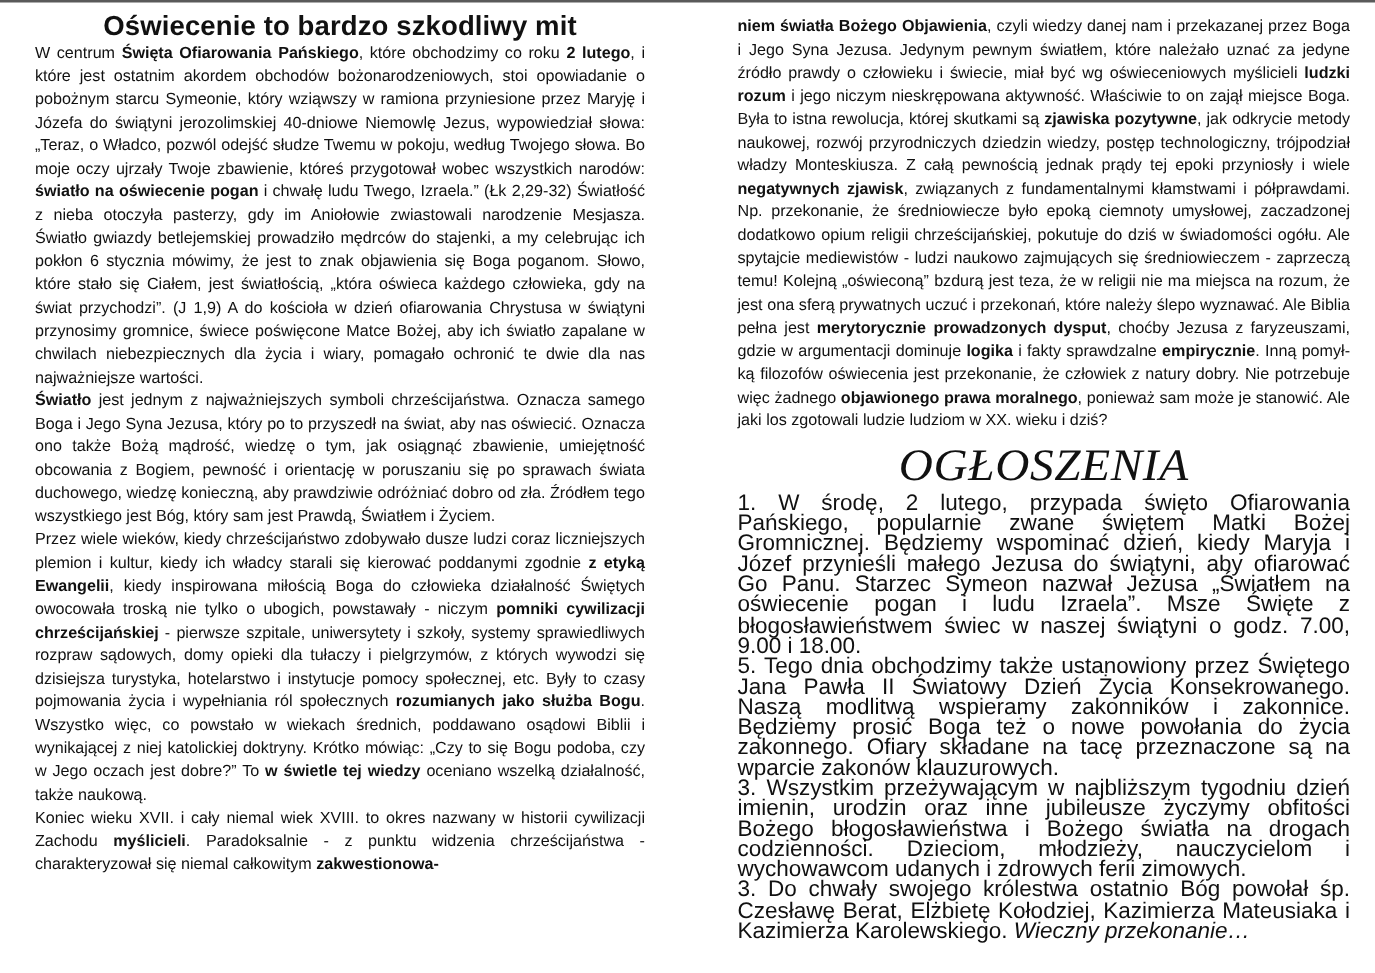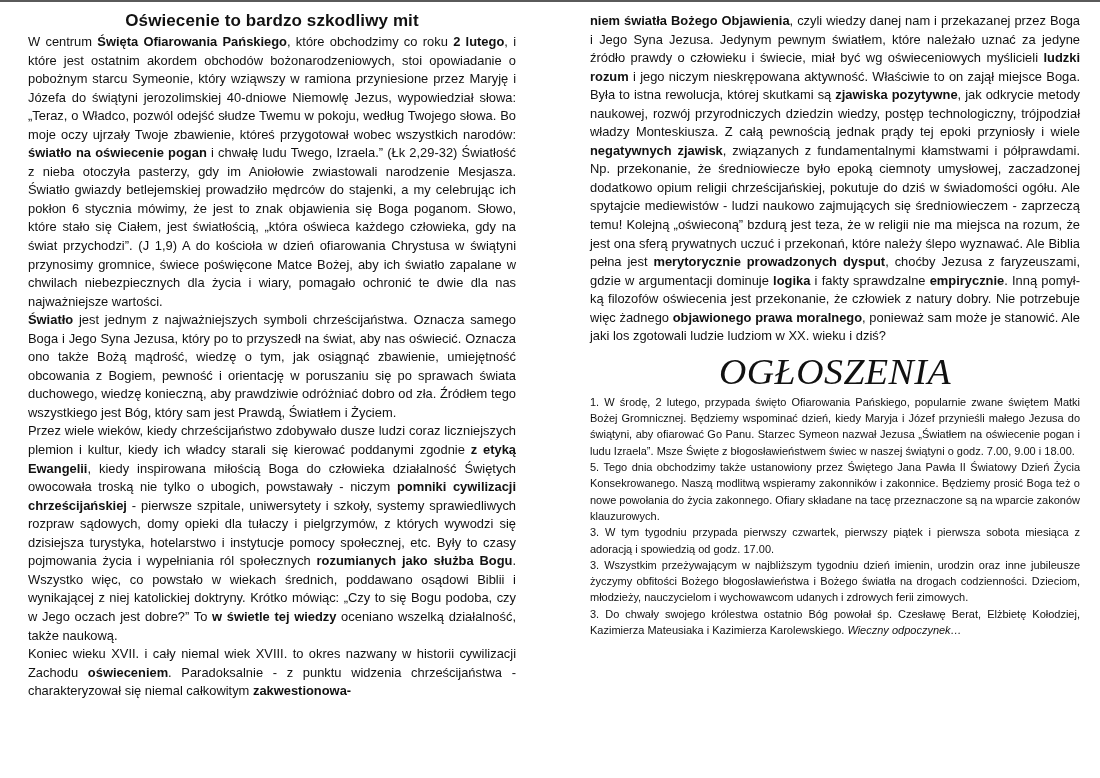--- a/index.html
+++ b/index.html
@@ -5,55 +5,54 @@
   html, body { margin: 0; padding: 0; }
   body {
     width: 1100px; height: 778px; background: #ffffff; overflow: hidden; position: relative;
     font-family: "Liberation Sans", sans-serif; color: #111;
   }
   .topbar { position: absolute; left: 0; top: 0; width: 1100px; height: 2px; background: #5a5a5a; }
   .col { position: absolute; top: 0; }
   .col-left { left: 28px; width: 488px; }
   .col-right { left: 590px; width: 490px; }
   .title {
-    font-family: "Liberation Sans", sans-serif; font-weight: bold; font-size: 17px;
+    font-family: "Liberation Sans", sans-serif; font-weight: bold; font-size: 22px;
     text-align: center; margin: 9px 0 0 0; line-height: 24px; letter-spacing: 0.1px;
   }
   .para { font-size: 12.9px; line-height: 18.55px; text-align: justify; margin: 0; hyphens: manual; }
   .col-left .para:first-of-type { }
   .col-right .para.first { margin-top: 12px; }
   .para b { font-weight: bold; }
   .ann-title {
     font-family: "Liberation Serif", serif; font-style: italic; font-weight: normal;
     font-size: 36px; text-align: center; line-height: 40px; margin: 6px 0 2px 0; letter-spacing: 0.5px;
     transform: scaleX(1.05);
   }
-  .ann { font-size: 11px; line-height: 16.3px; text-align: justify; margin: 0; }
+  .ann { font-size: 18px; line-height: 16.3px; text-align: justify; margin: 0; }
   .ann i { font-style: italic; }
 </style>
 </head>
 <body>
 
 <div class="topbar"></div>
 
 <div class="col col-left">
   <h1 class="title">Oświecenie to bardzo szkodliwy mit</h1>
   <div>
       <p class="para"><span>W centrum </span><b>Święta Ofiarowania Pańskiego</b><span>, które obchodzimy co roku </span><b>2 lutego</b><span>, i które jest ostatnim akordem obchodów bożonarodzeniowych, stoi opowiadanie o pobożnym starcu Symeonie, który wziąwszy w ramiona przyniesione przez Maryję i Józefa do świątyni jerozolimskiej 40-dniowe Niemowlę Jezus, wypowiedział słowa: „Teraz, o Władco, pozwól odejść słudze Twemu w pokoju, według Twojego słowa. Bo moje oczy ujrzały Twoje zbawienie, któreś przygotował wobec wszystkich narodów: </span><b>światło na oświecenie pogan</b><span> i chwałę ludu Twego, Izraela.” (Łk 2,29-32) Światłość z nieba otoczyła pasterzy, gdy im Aniołowie zwiastowali narodze­nie Mesjasza. Światło gwiazdy betlejemskiej prowadziło mędrców do sta­jenki, a my celebrując ich pokłon 6 stycznia mówimy, że jest to znak obja­wienia się Boga poganom. Słowo, które stało się Ciałem, jest światłością, „która oświeca każdego człowieka, gdy na świat przychodzi”. (J 1,9) A do kościoła w dzień ofiarowania Chrystusa w świątyni przynosimy gromnice, świece poświęcone Matce Bożej, aby ich światło zapalane w chwilach niebezpiecznych dla życia i wiary, pomagało ochronić te dwie dla nas najważniejsze wartości.</span></p>
       <p class="para"><b>Światło</b><span> jest jednym z najważniejszych symboli chrześcijaństwa. Oznacza samego Boga i Jego Syna Jezusa, który po to przyszedł na świat, aby nas oświecić. Oznacza ono także Bożą mądrość, wiedzę o tym, jak osiągnąć zbawienie, umiejętność obcowania z Bogiem, pewność i orientację w poru­szaniu się po sprawach świata duchowego, wiedzę konieczną, aby praw­dziwie odróżniać dobro od zła. Źródłem tego wszystkiego jest Bóg, który sam jest Prawdą, Światłem i Życiem.</span></p>
       <p class="para"><span>Przez wiele wieków, kiedy chrześcijaństwo zdobywało dusze ludzi coraz liczniejszych plemion i kultur, kiedy ich władcy starali się kierować podda­nymi zgodnie </span><b>z etyką Ewangelii</b><span>, kiedy inspirowana miłością Boga do czło­wieka działalność Świętych owocowała troską nie tylko o ubogich, powsta­wały - niczym </span><b>pomniki cywilizacji chrześcijańskiej</b><span> - pierwsze szpitale, uniwersytety i szkoły, systemy sprawiedliwych rozpraw sądowych,  domy opieki dla tułaczy i pielgrzymów, z których wywodzi się dzisiejsza turystyka, hotelarstwo i instytucje pomocy społecznej, etc. Były to czasy pojmowania życia i wypełniania ról społecznych </span><b>rozumianych jako służba Bogu</b><span>. Wszystko więc, co powstało w wiekach średnich, poddawano osądowi Biblii i wynikającej z niej katolickiej doktryny. Krótko mówiąc: „Czy to się Bogu podoba, czy w Jego oczach jest dobre?” To </span><b>w świetle tej wiedzy</b><span> oceniano wszelką działalność, także naukową.</span></p>
-      <p class="para"><span>Koniec wieku XVII. i cały niemal wiek XVIII. to okres nazwany w historii cywilizacji Zachodu </span><b>oświeceniem</b><span>. Paradoksalnie - z punktu widzenia chrześcijaństwa - charakteryzował się niemal całkowitym </span><b>zakwestionowa-</b></p>
+      <p class="para"><span>Koniec wieku XVII. i cały niemal wiek XVIII. to okres nazwany w historii cywilizacji Zachodu </span><b>myślicieli</b><span>. Paradoksalnie - z punktu widzenia chrześcijaństwa - charakteryzował się niemal całkowitym </span><b>zakwestionowa-</b></p>
     </div>
 </div>
 
 <div class="col col-right">
   <div>
       <p class="para first"><b>niem światła Bożego Objawienia</b><span>, czyli wiedzy danej nam i przekazanej przez Boga i Jego Syna Jezusa. Jedynym pewnym światłem, które należało uznać za jedyne źródło prawdy o człowieku i świecie, miał być wg oświece­niowych myślicieli </span><b>ludzki rozum</b><span> i jego niczym nieskrępowana aktywność. Właściwie to on zajął miejsce Boga. Była to istna rewolucja, której skutkami są </span><b>zjawiska pozytywne</b><span>, jak odkrycie metody naukowej, rozwój przyrodni­czych dziedzin wiedzy, postęp technologiczny, trójpodział władzy Monte­skiusza. Z całą pewnością jednak prądy tej epoki przyniosły i wiele </span><b>negaty­wnych zjawisk</b><span>, związanych z fundamentalnymi kłamstwami i półprawdami. Np. przekonanie, że średniowiecze było epoką ciemnoty umysłowej, zacza­dzonej dodatkowo opium religii chrześcijańskiej, pokutuje do dziś w świado­mości ogółu. Ale spytajcie mediewistów - ludzi naukowo zajmujących się średniowieczem - zaprzeczą temu! Kolejną „oświeconą” bzdurą jest teza, że w religii nie ma miejsca na rozum, że jest ona sferą prywatnych uczuć i przekonań, które należy ślepo wyznawać. Ale Biblia pełna jest </span><b>merytory­cznie prowadzonych dysput</b><span>, choćby Jezusa z faryzeuszami, gdzie w ar­gumentacji dominuje </span><b>logika</b><span> i fakty sprawdzalne </span><b>empirycznie</b><span>. Inną pomył­ką filozofów oświecenia jest przekonanie, że człowiek z natury dobry. Nie potrzebuje więc żadnego </span><b>objawionego prawa moralnego</b><span>, ponieważ sam może je stanowić. Ale jaki los zgotowali ludzie ludziom w XX. wieku i dziś?</span></p>
     </div>
   <h2 class="ann-title">OGŁOSZENIA</h2>
   <div>
       <p class="ann"><span>1. W środę, 2 lutego, przypada święto Ofiarowania Pańskiego, popularnie zwane świętem Matki Bożej Gromnicznej. Będziemy wspominać dzień, kiedy Maryja i Józef przynieśli małego Jezusa do świątyni, aby ofiarować Go Panu. Starzec Symeon nazwał Jezusa „Światłem na oświecenie pogan i ludu Izraela”. Msze Święte z błogosławieństwem świec w naszej świątyni o godz. 7.00, 9.00 i 18.00.</span></p>
       <p class="ann"><span>5. Tego dnia obchodzimy także ustanowiony przez Świętego Jana Pawła II Światowy Dzień Życia Konsekrowanego. Naszą modlitwą wspieramy zakonników i zakonnice. Będziemy prosić Boga też o nowe powołania do życia zakonnego. Ofiary składane na tacę przeznaczone są na wparcie zakonów klauzurowych.</span></p>
-      <p class="ann"><span>3. W tym tygodniu przypada pierwszy czwartek, pierwszy piątek i pierwsza sobota miesiąca z adoracją i spowiedzią od godz. 17.00.</span></p>
       <p class="ann"><span>3. Wszystkim przeżywającym w najbliższym tygodniu dzień imienin, urodzin oraz inne jubileusze życzymy obfitości Bożego błogosławieństwa i Bożego światła na drogach codzienności. Dzieciom, młodzieży, nauczycielom i wychowawcom udanych i zdrowych ferii zimowych.</span></p>
-      <p class="ann"><span>3. Do chwały swojego królestwa ostatnio Bóg powołał śp. Czesławę Berat, Elżbietę Kołodziej, Kazimierza Mateusiaka i Kazimierza Karolewskiego. </span><i>Wieczny odpoczynek…</i></p>
+      <p class="ann"><span>3. Do chwały swojego królestwa ostatnio Bóg powołał śp. Czesławę Berat, Elżbietę Kołodziej, Kazimierza Mateusiaka i Kazimierza Karolewskiego. </span><i>Wieczny przekonanie…</i></p>
     </div>
 </div>
 
 </body></html>

